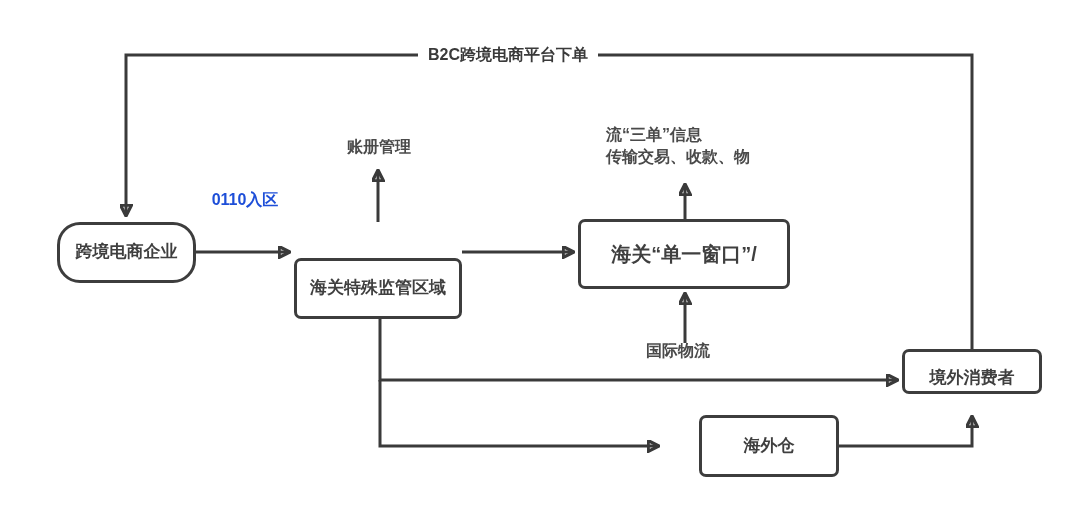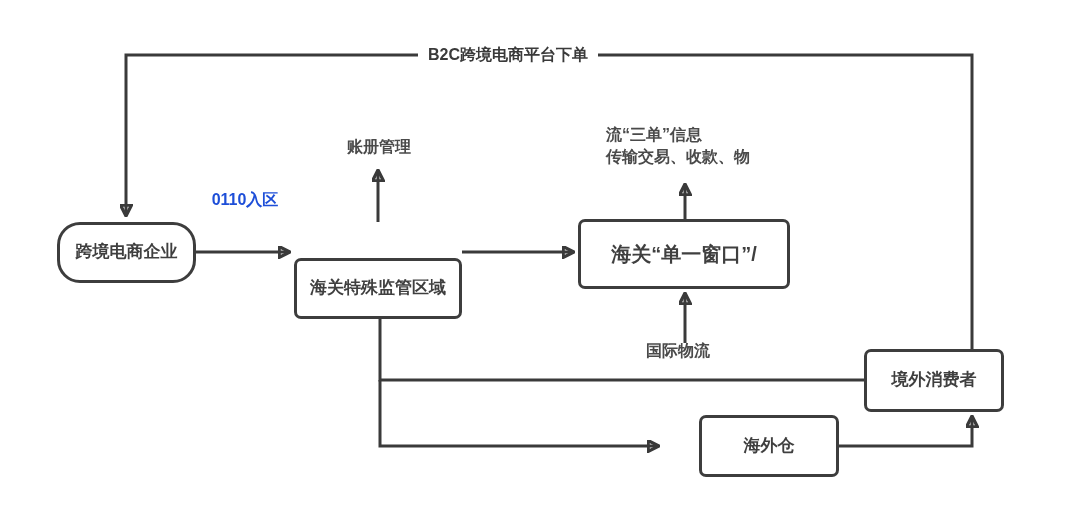--- a/index.html
+++ b/index.html
@@ -38,21 +38,21 @@
     font-weight: bold;
     font-size: 17px;
     color: #3f3f3f;
     line-height: 1.45;
     z-index: 2;
   }
 
   .n-enterprise        { left: 57px;  top: 222px; width: 139px; height: 61px; border-radius: 23px; }
   .n-customs-zone      { left: 294px; top: 222px; width: 168px; height: 61px; margin-top: 36px; }
   .n-single-window     { left: 578px; top: 219px; width: 212px; height: 70px; font-size: 20px; }
-  .n-overseas-consumer { left: 864px; top: 349px; width: 140px; height: 63px; }
+  .n-overseas-consumer { left: 902px; top: 349px; width: 140px; height: 45px; justify-content: flex-end; }
   .n-overseas-warehouse{ left: 663px; top: 415px; width: 140px; height: 62px; margin-left: 36px; }
 
   .edge-label {
     position: absolute;
     transform: translate(-50%, -50%);
     font-weight: bold;
     font-size: 16px;
     color: #4a4a4a;
     text-align: left;
     white-space: nowrap;

